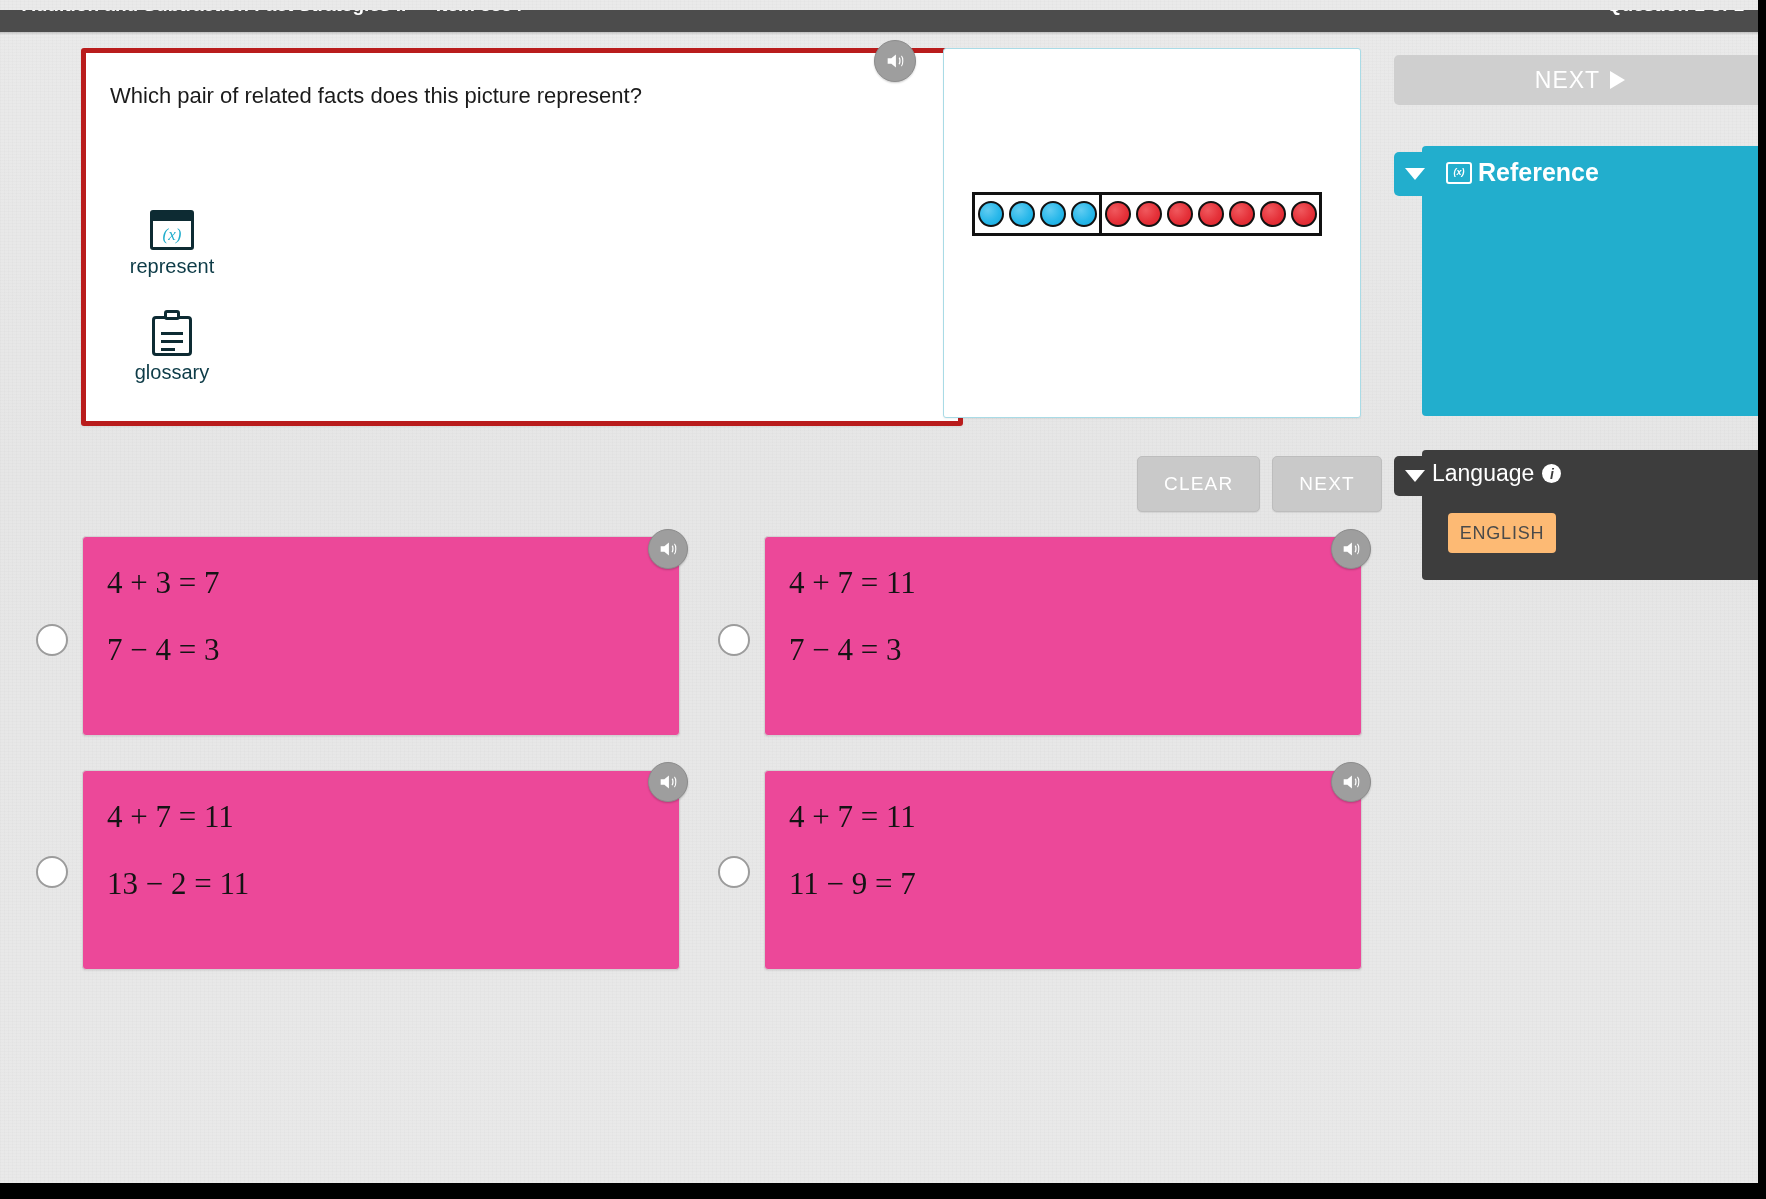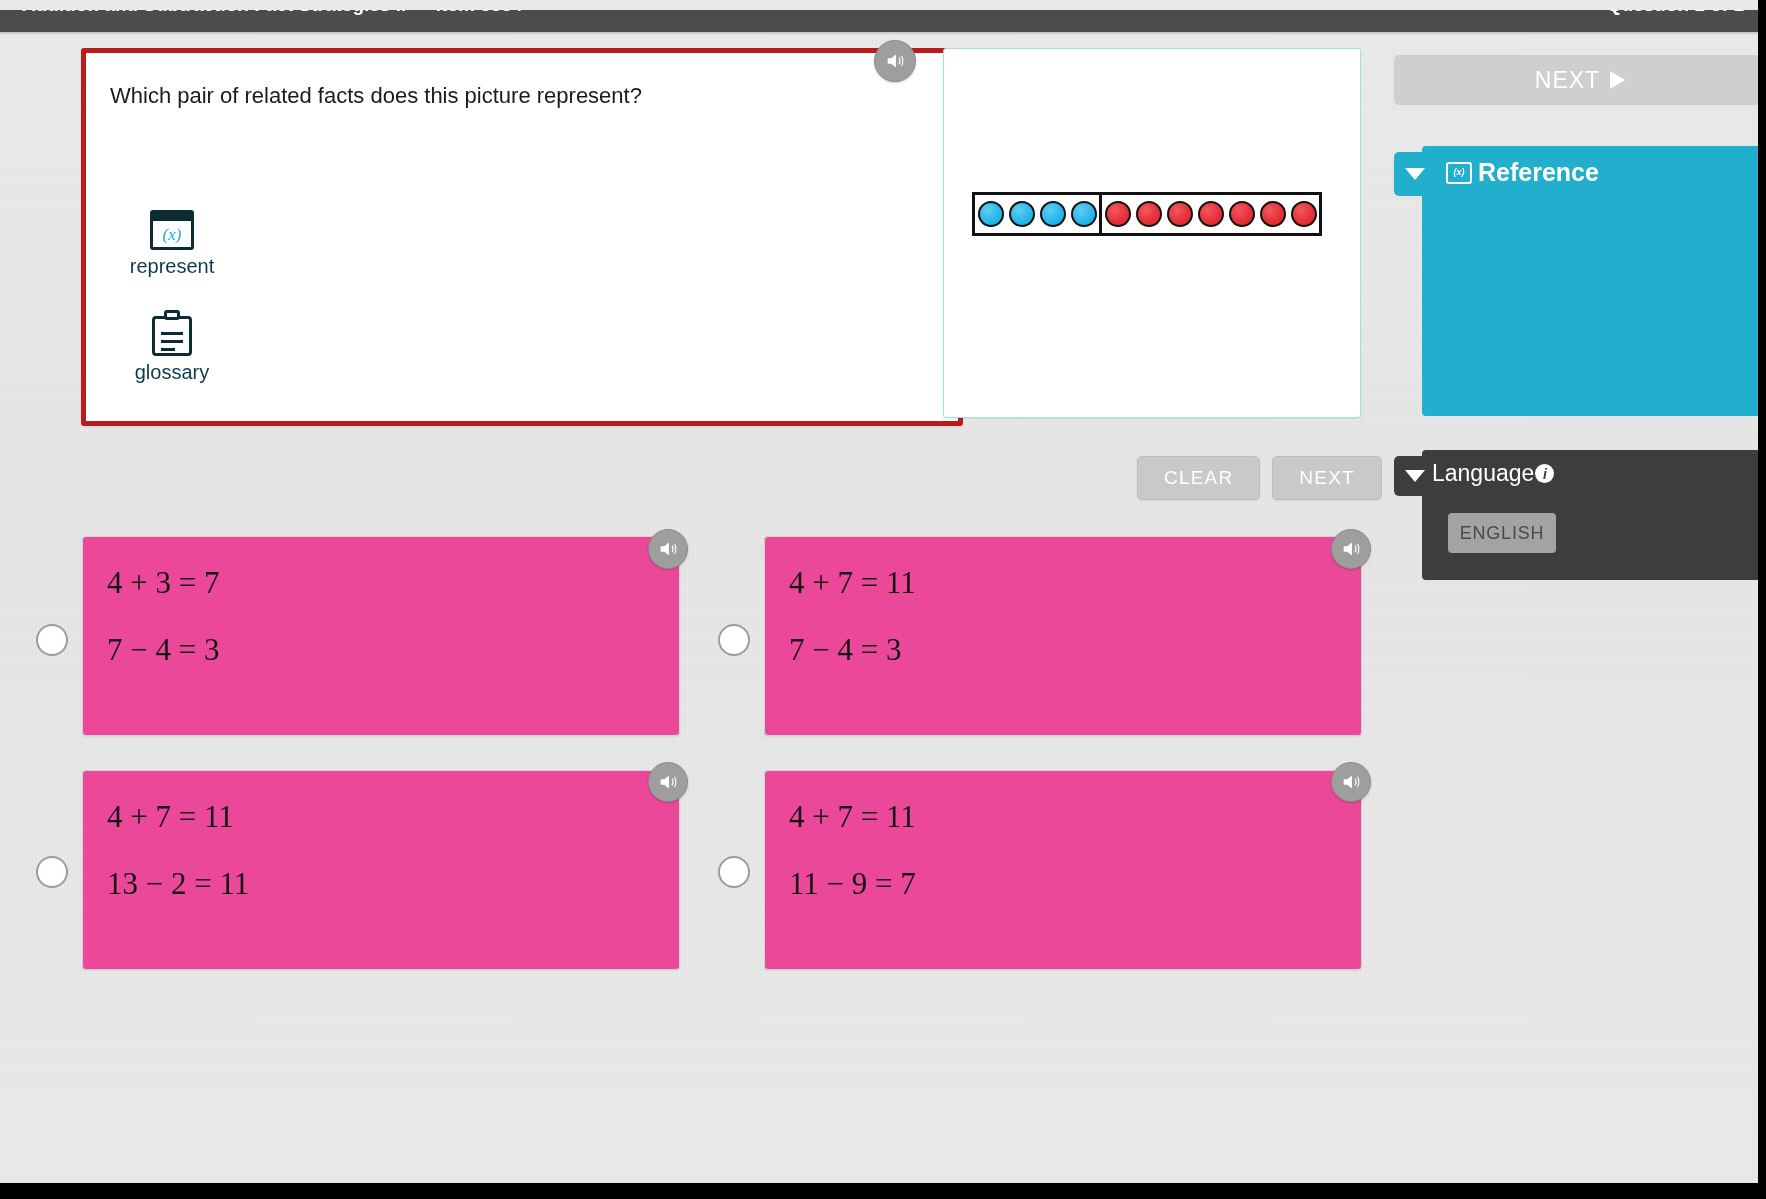--- a/index.html
+++ b/index.html
@@ -85,21 +85,21 @@
     border:2px solid #111;box-sizing:border-box;
   }
   .counter.blue{background:radial-gradient(circle at 36% 32%, #62cdf2 0%, #29b8ea 55%, #13a9dd 100%);}
   .counter.red{background:radial-gradient(circle at 36% 32%, #f0595e 0%, #e5323a 55%, #db2029 100%);}
 
   
   .btn-row{position:absolute;left:1137px;top:456px;display:flex;gap:12px;}
   .gbtn{
     background:#c9c9c9;color:#fff;border:1px solid #bdbdbd;border-radius:5px;
     font-size:19px;letter-spacing:1.2px;
-    padding:10px 26px;cursor:pointer;
+    padding:16px 26px;cursor:pointer;
     box-shadow:0 1px 1px rgba(0,0,0,.08);
   }
 
   
   .next-btn{
     position:absolute;left:1394px;top:55px;width:372px;height:50px;
     background:#cfcfcf;border-radius:5px;
     display:flex;align-items:center;justify-content:center;gap:10px;
     color:#fff;font-size:23px;letter-spacing:1px;cursor:pointer;
   }
@@ -168,31 +168,31 @@
     position:absolute;left:1422px;top:450px;width:344px;height:130px;
     background:#3d3d3d;border-radius:4px 0 0 4px;
   }
   .lang-tab{
     position:absolute;left:1394px;top:456px;width:42px;height:40px;
     background:#3d3d3d;border-radius:5px 0 0 5px;
     display:flex;align-items:center;justify-content:center;cursor:pointer;
   }
   .lang-title{
     position:absolute;left:1432px;top:460px;
-    display:flex;align-items:center;gap:1px;
+    display:flex;align-items:center;gap:8px;
     color:#fff;font-size:23px;
   }
   .info-i{
     width:19px;height:19px;border-radius:50%;background:#fff;color:#3d3d3d;
     font-size:14px;font-weight:bold;font-style:italic;
     display:flex;align-items:center;justify-content:center;
   }
   .english-btn{
     position:absolute;left:1448px;top:513px;width:108px;height:40px;
-    background:#a3a3a3;border-radius:4px;
+    background:#fdba74;border-radius:4px;
     display:flex;align-items:center;justify-content:center;
     color:#4a4a4a;font-size:18px;letter-spacing:.8px;cursor:pointer;
   }
 
   
   .opt{
     position:absolute;width:596px;height:198px;
     background:#ec4899;border:1px solid #d2d2d2;border-radius:4px;
     box-shadow:0 1px 2px rgba(0,0,0,.07);
   }

